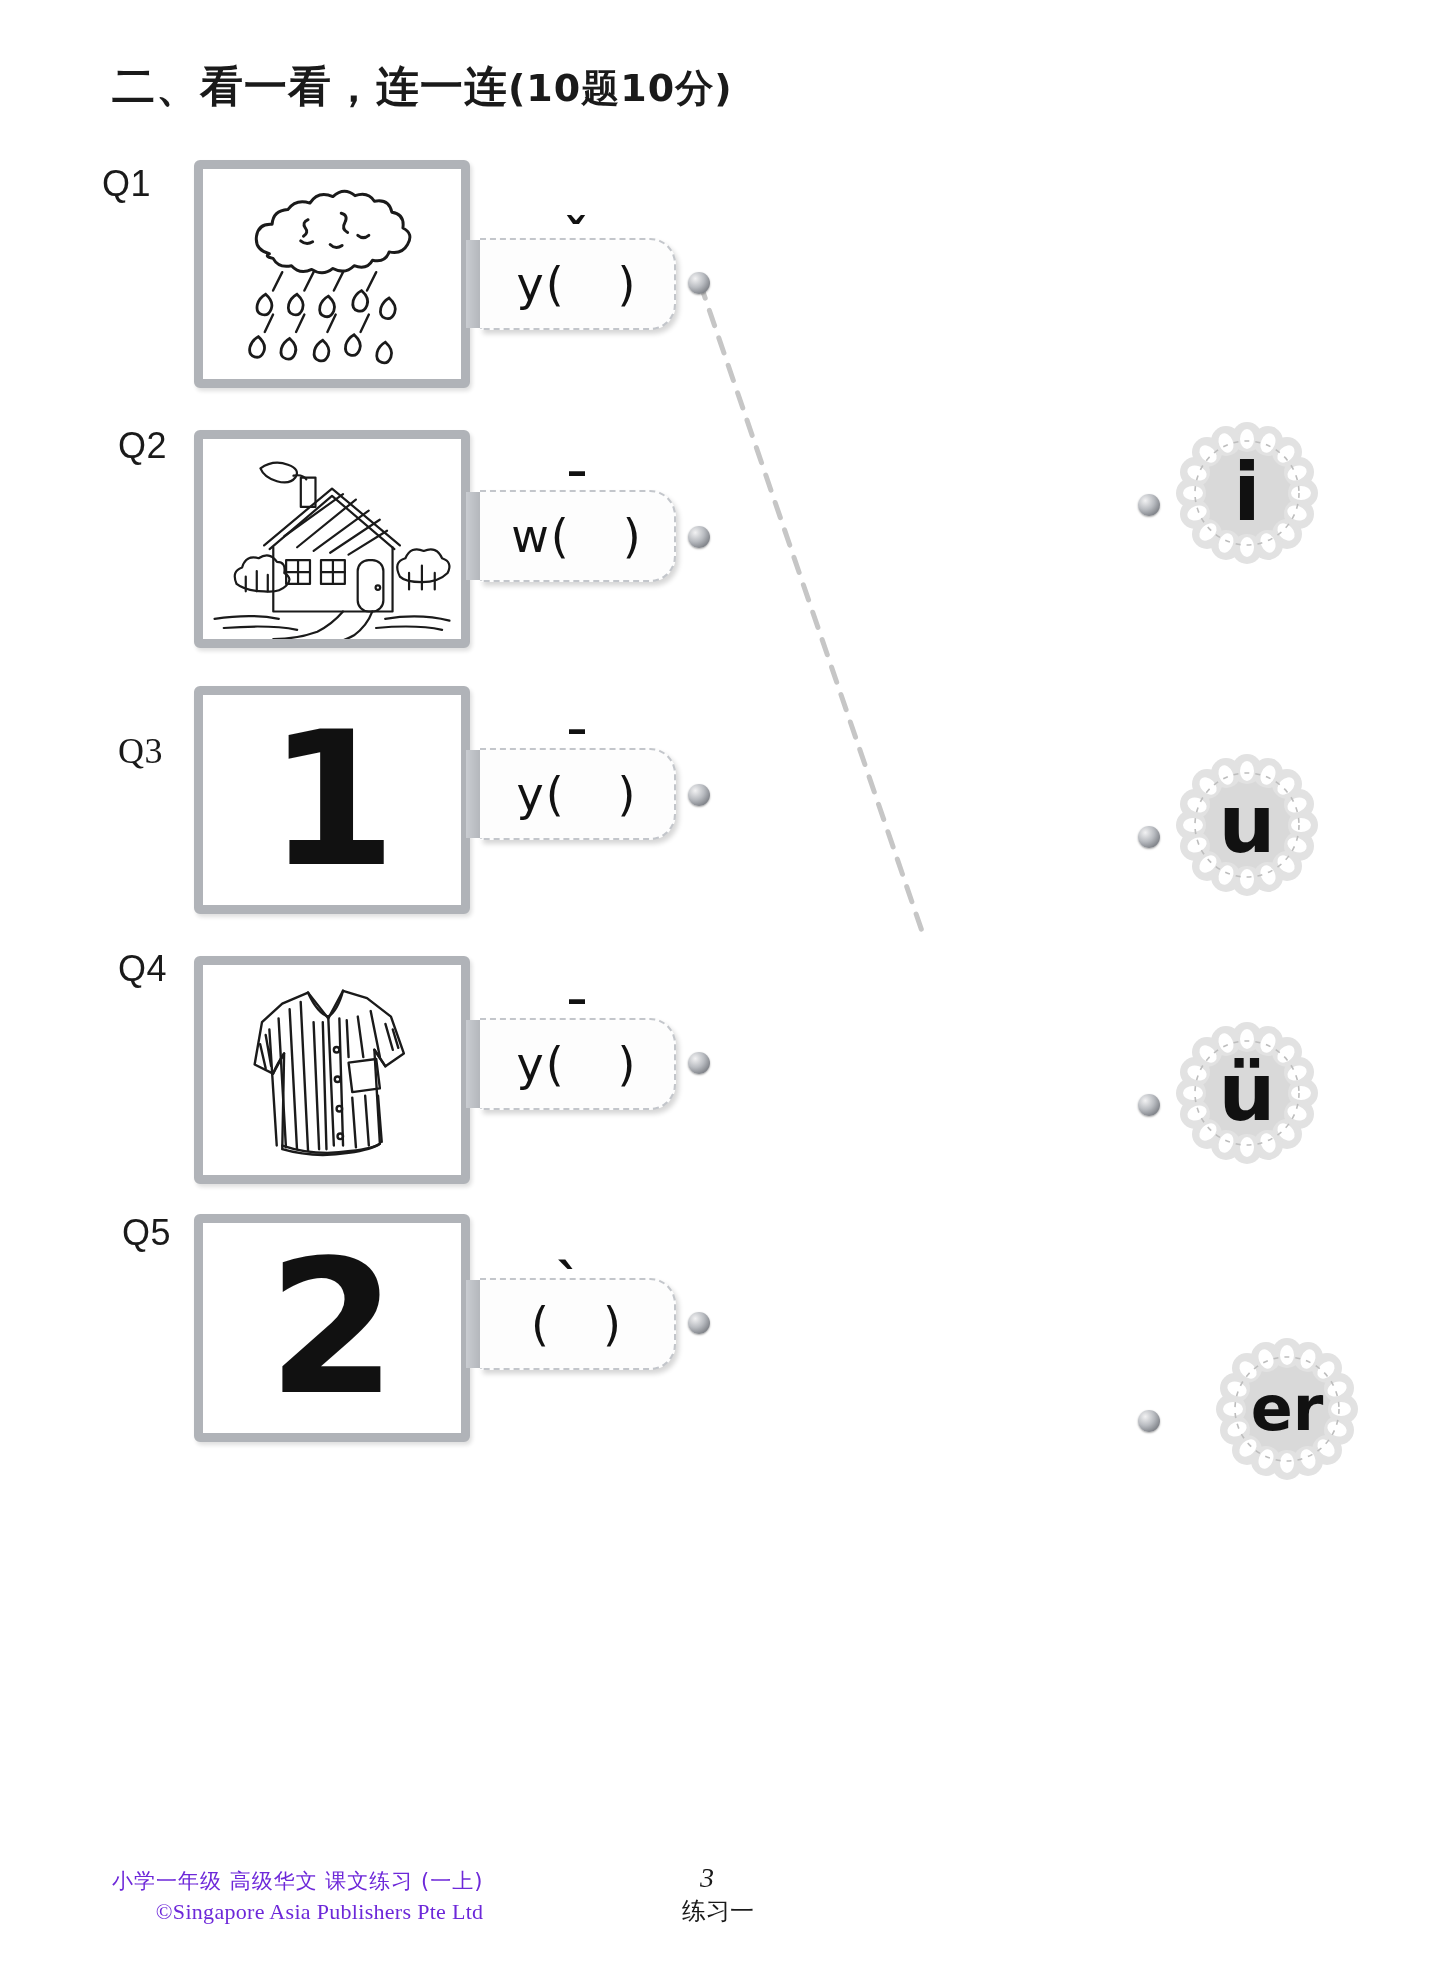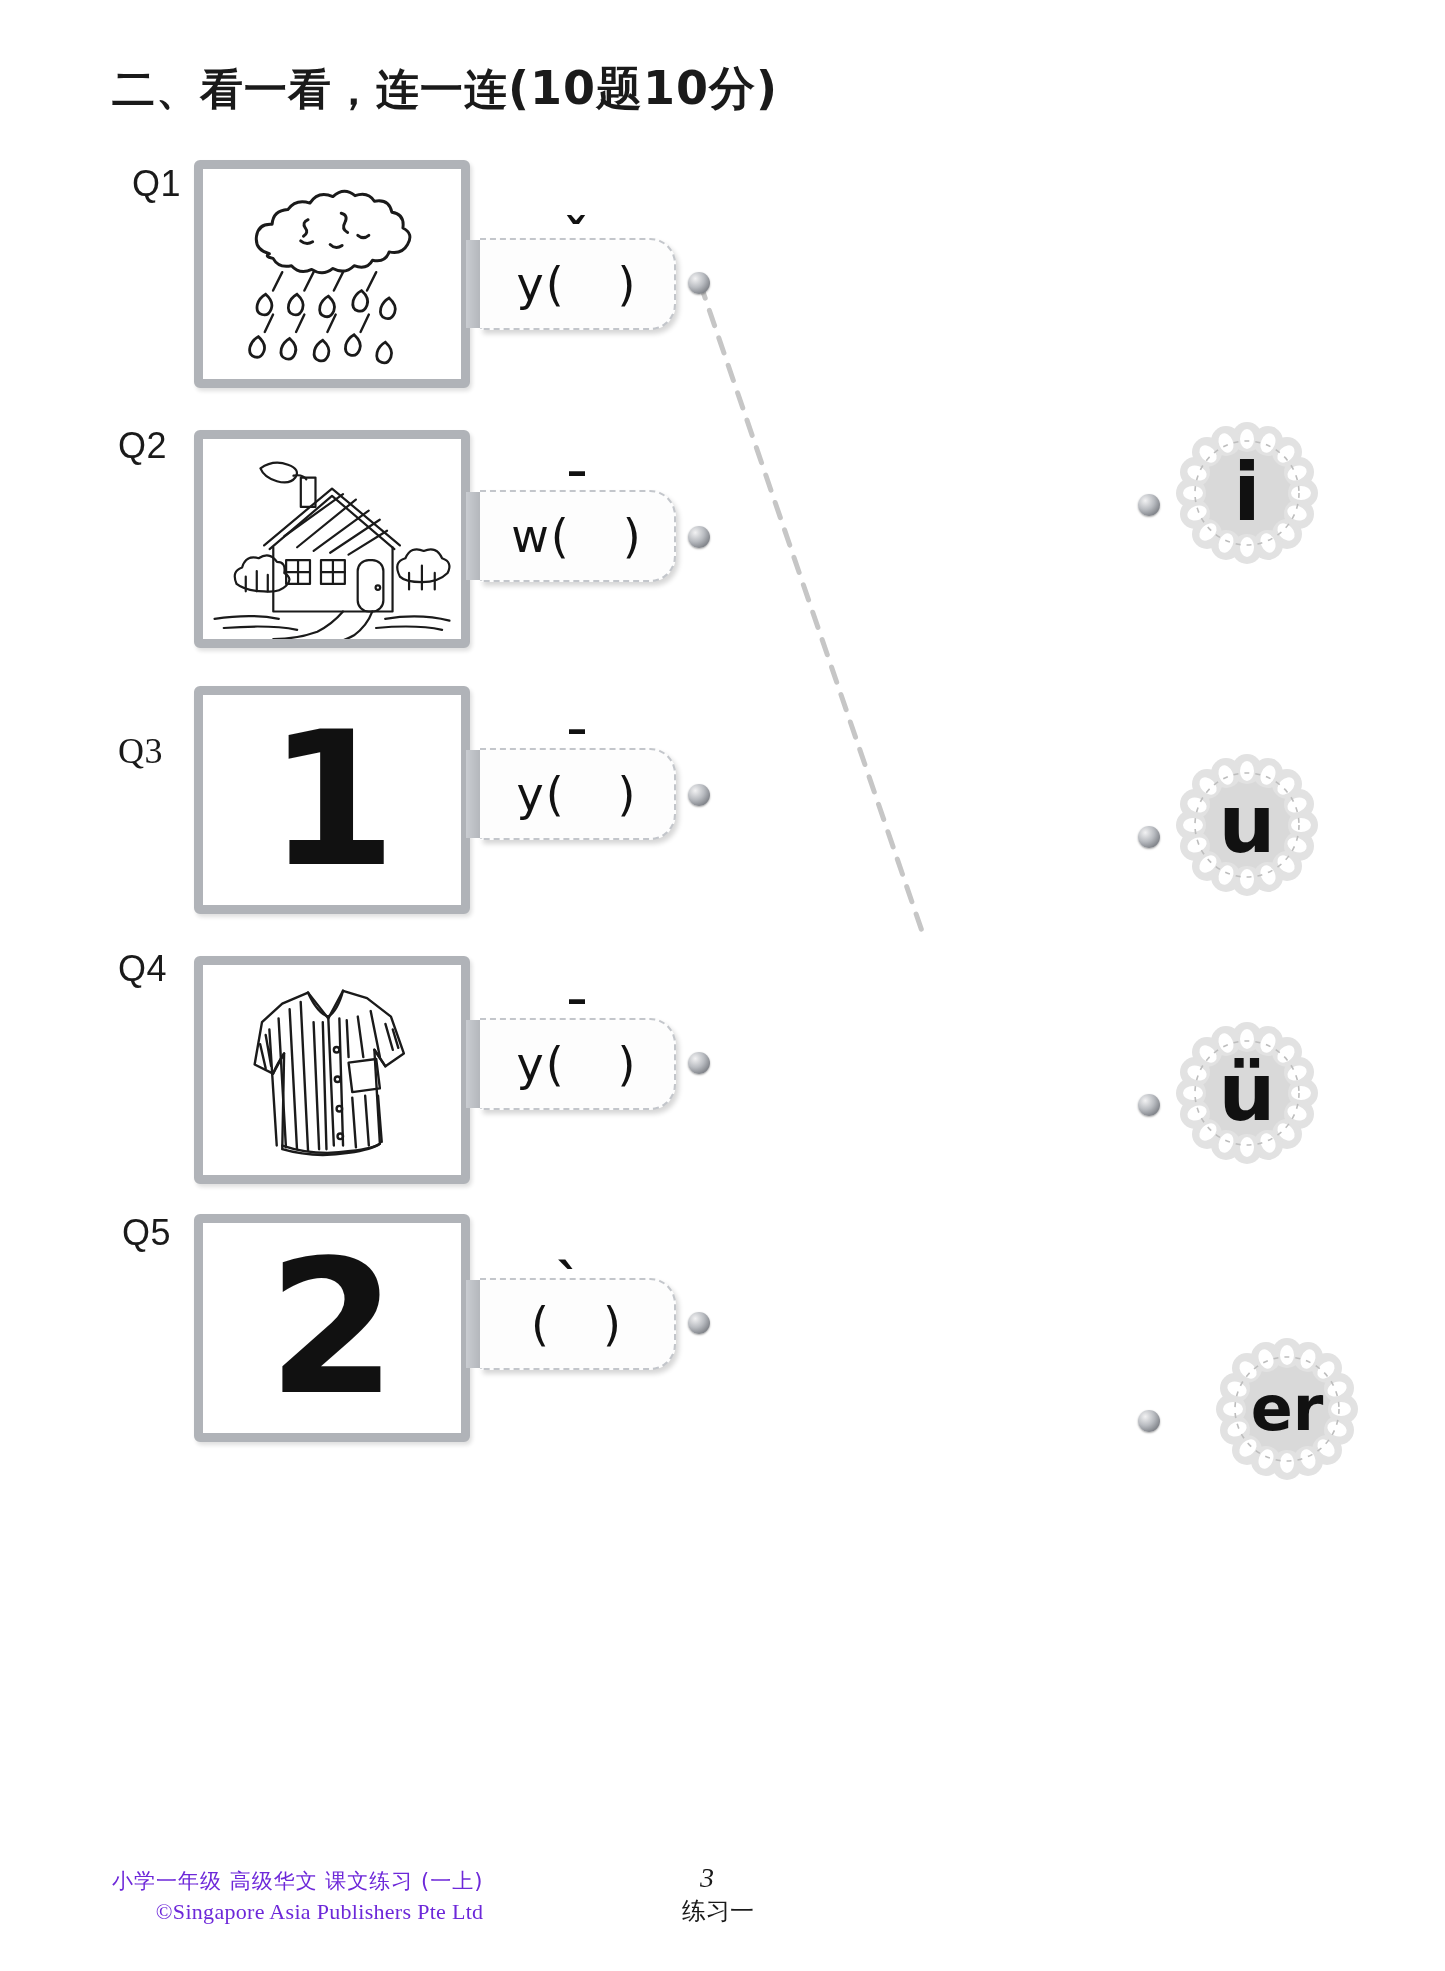--- a/index.html
+++ b/index.html
@@ -19,21 +19,21 @@
     left: 112px;
     top: 58px;
     font-size: 43px;
     font-weight: 700;
     color: #1a1a1a;
     letter-spacing: 1px;
     white-space: nowrap;
     font-family: "DejaVu Sans", "Liberation Sans", sans-serif;
   }
   #worksheet-title .marks {
-    font-size: 46px;
+    font-size: 38px;
     font-weight: 600;
   }
 
   
   .question-row { position: absolute; }
 
   .q-label {
     position: absolute;
     font-size: 36px;
     color: #1a1a1a;
@@ -186,21 +186,21 @@
 
 <div id="worksheet-title">
   <span>二、看一看，连一连</span><span class="marks">(10题10分)</span>
 </div>
 
 <svg id="connector-line">
   <path d="M 700 283 L 925 940" stroke="#c6c6c6" stroke-width="5" stroke-dasharray="16 13" fill="none" stroke-linecap="round"></path>
 </svg>
 
 <div class="question-row">
-  <div class="q-label" style="left:132px; top:163px;text-align:right;">Q1</div>
+  <div class="q-label" style="left:102px; top:163px;text-align:right;">Q1</div>
 
   <div class="pic-frame" style="left:194px; top:160px; width:276px; height:228px;">
     <div class="art">
       <svg class="art-svg" viewBox="0 0 276 228">
         <g fill="none" stroke="#1a1a1a" stroke-width="3.2" stroke-linecap="round" stroke-linejoin="round">
           <path d="M70 92 q-16 -4 -14 -19 q2 -14 17 -13 q1 -15 17 -16 q9 -12 24 -7 q9 -14 25 -7 q12 -11 24 -1 q14 -5 21 6 q16 -3 19 12 q14 2 12 17 q12 6 5 18 q-6 11 -20 8 q-4 12 -18 9 q-6 11 -20 6 q-10 10 -23 3 q-11 9 -23 1 q-13 6 -22 -4 q-14 3 -20 -8 q-10 -2 -4 -5 z"></path>
           <path d="M112 55 q-7 3 -3 9 q4 5 -2 9"></path>
           <path d="M148 48 q8 2 4 10 q-4 7 3 11"></path>
           <path d="M104 78 q6 5 13 1"></path>
           <path d="M136 82 q6 6 13 1"></path>

